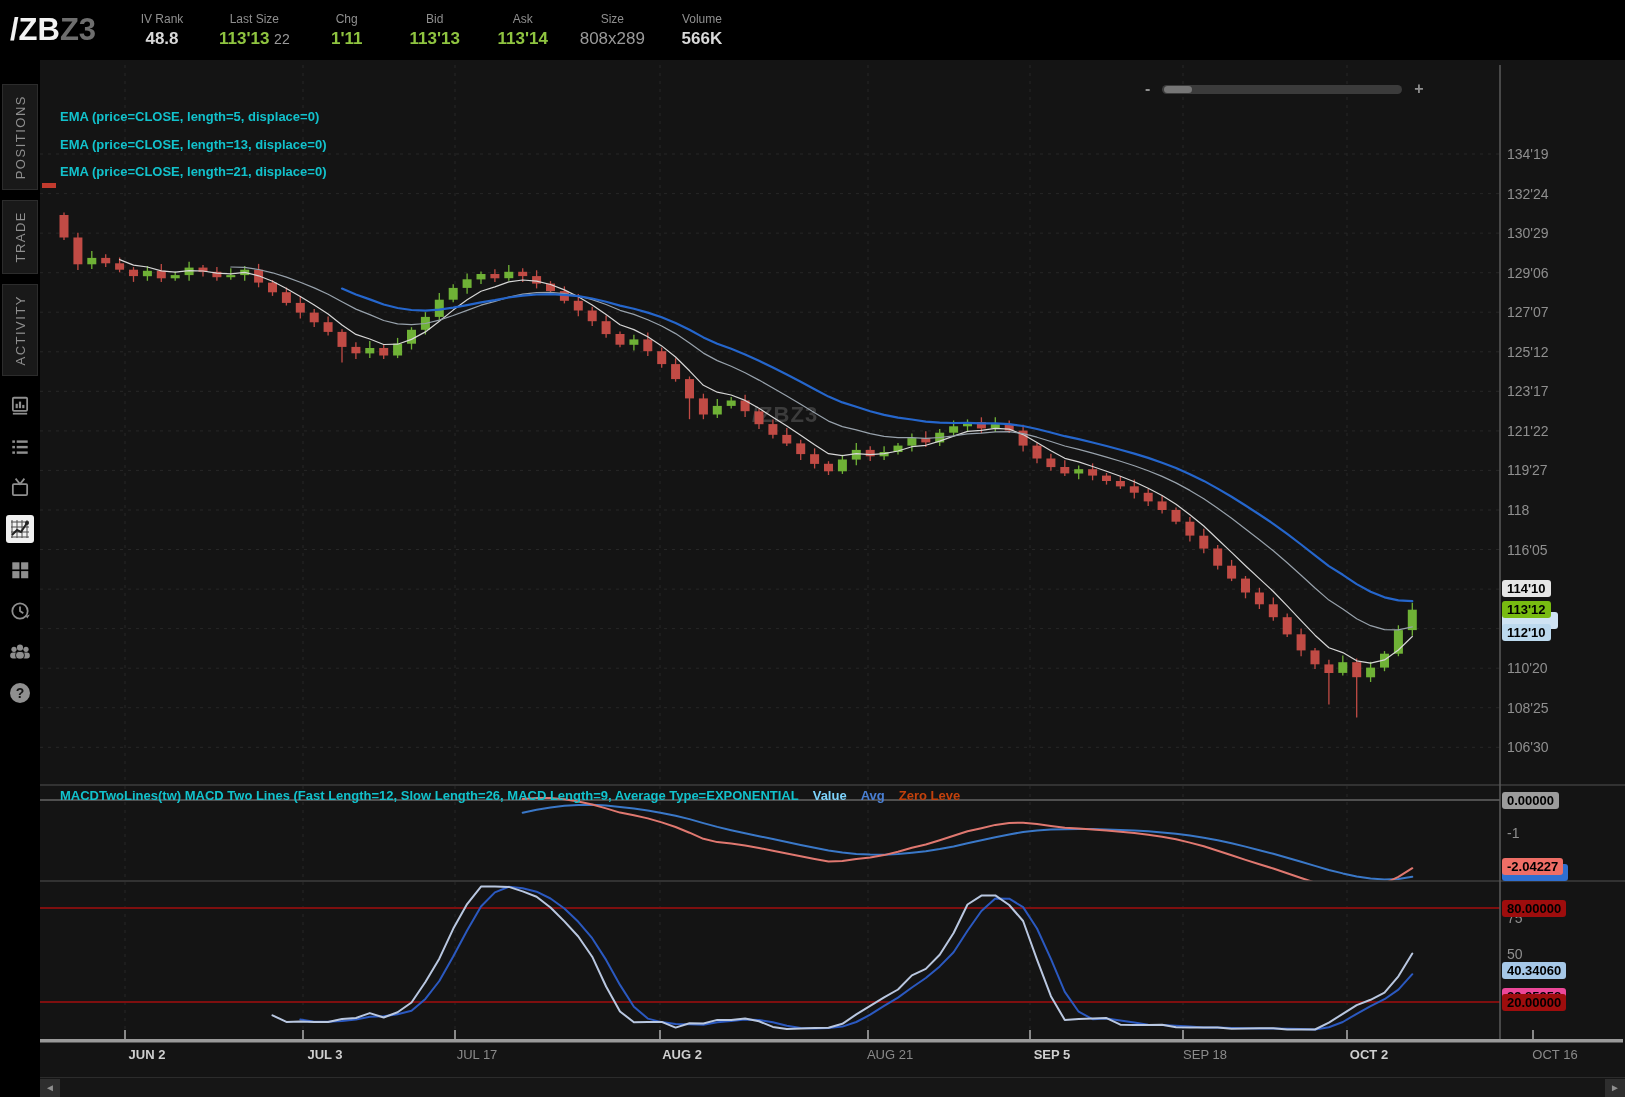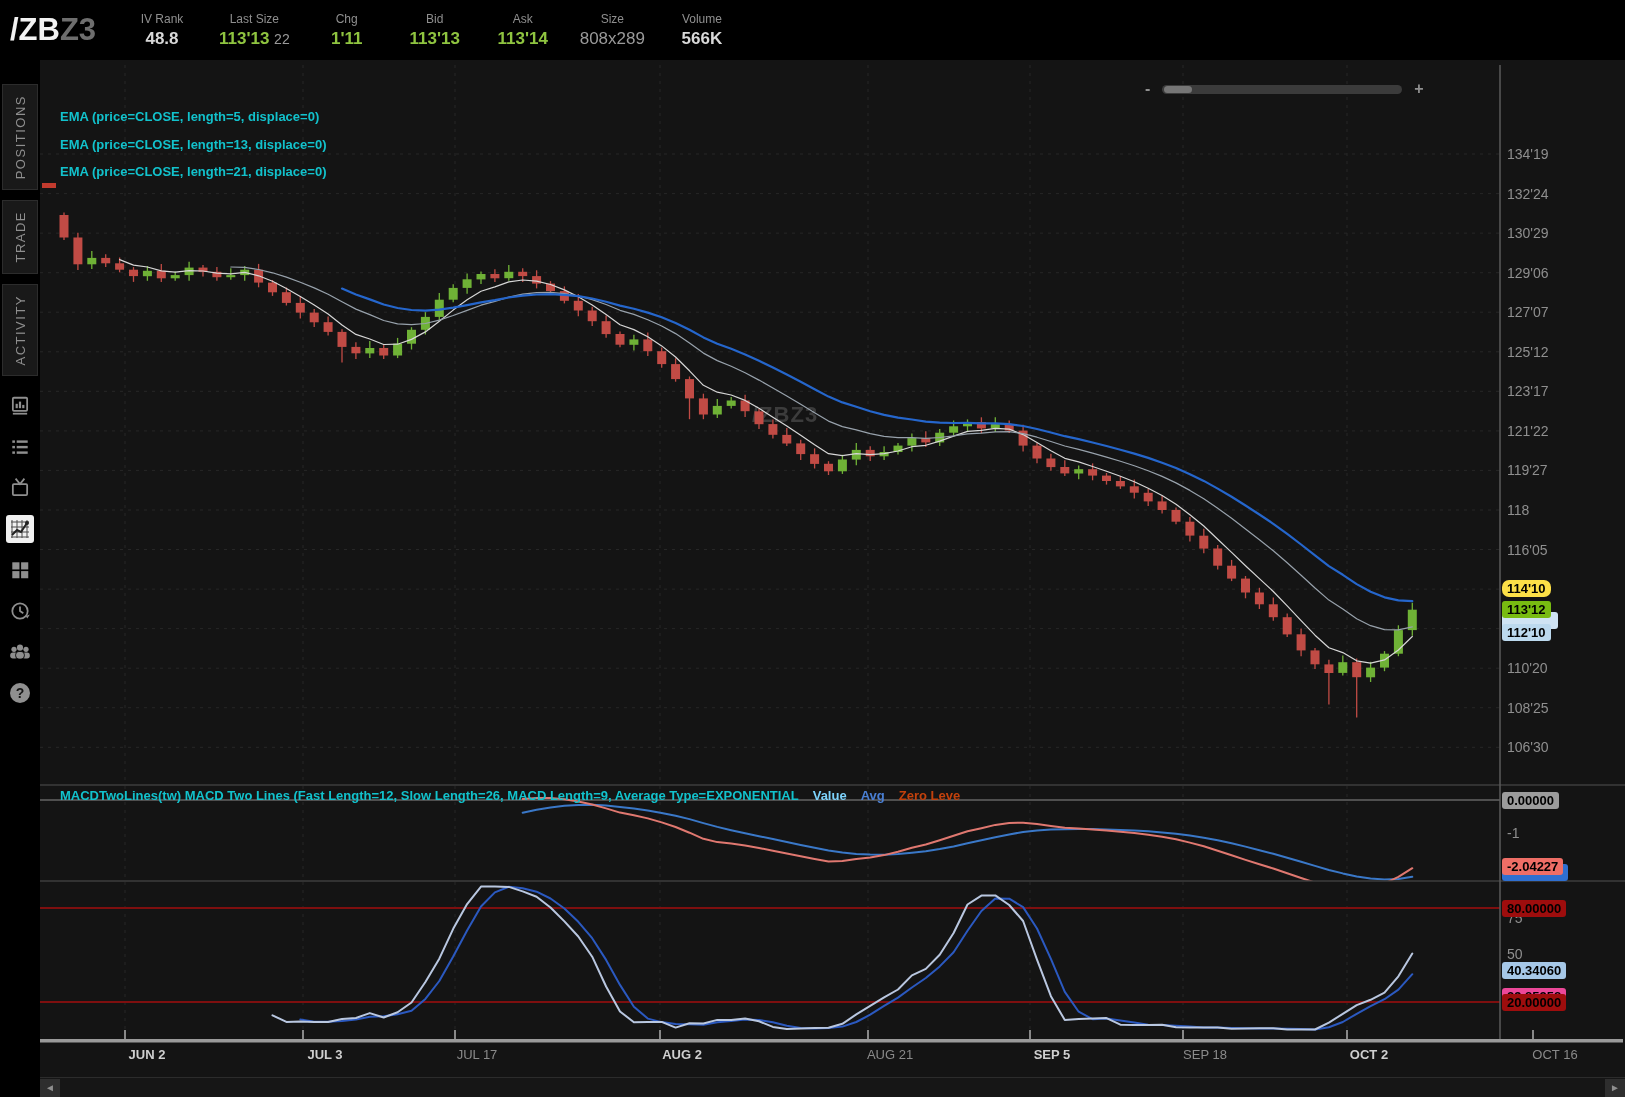--- a/index.html
+++ b/index.html
@@ -508,21 +508,21 @@
       <div class="ax-label" style="top: 361.9px;">121'22</div>
       <div class="ax-label" style="top: 401.4px;">119'27</div>
       <div class="ax-label" style="top: 441px;">118</div>
       <div class="ax-label" style="top: 480.5px;">116'05</div>
       <div class="ax-label" style="top: 599.2px;">110'20</div>
       <div class="ax-label" style="top: 638.7px;">108'25</div>
       <div class="ax-label" style="top: 678.3px;">106'30</div>
       <div class="ax-label" style="top: 764px;">-1</div>
       <div class="ax-label" style="top: 849px;">75</div>
       <div class="ax-label" style="top: 885px;">50</div>
-      <div class="ax-bubble" style="top: 520px; background: #fde047; border-radius: 7px;">114'10</div>
+      <div class="ax-bubble" style="top: 520px; background: #e5e5e5;">114'10</div>
       <div class="ax-bubble" style="top: 551.5px; background: rgb(207, 227, 243); width: 56px;"></div>
       <div class="ax-bubble" style="top: 540.7px; background: rgb(120, 187, 17);">113'12</div>
       <div class="ax-bubble" style="top: 563.5px; background: rgb(188, 217, 238);">112'10</div>
       <div class="ax-bubble" style="top: 731.5px; background: rgb(156, 156, 156);">0.00000</div>
       <div class="ax-bubble" style="top: 803.5px; background: rgb(47, 111, 208); width: 66px;"></div>
       <div class="ax-bubble" style="top: 797.5px; background: rgb(239, 110, 102);">-2.04227</div>
       <div class="ax-bubble" style="top: 839.5px; background: rgb(158, 13, 13);">80.00000</div>
       <div class="ax-bubble" style="top: 901.5px; background: rgb(166, 200, 232);">40.34060</div>
       <div class="ax-bubble" style="top: 928px; background: #ec4899;">29.85258</div>
       <div class="ax-bubble" style="top: 933.5px; background: rgb(158, 13, 13);">20.00000</div>

